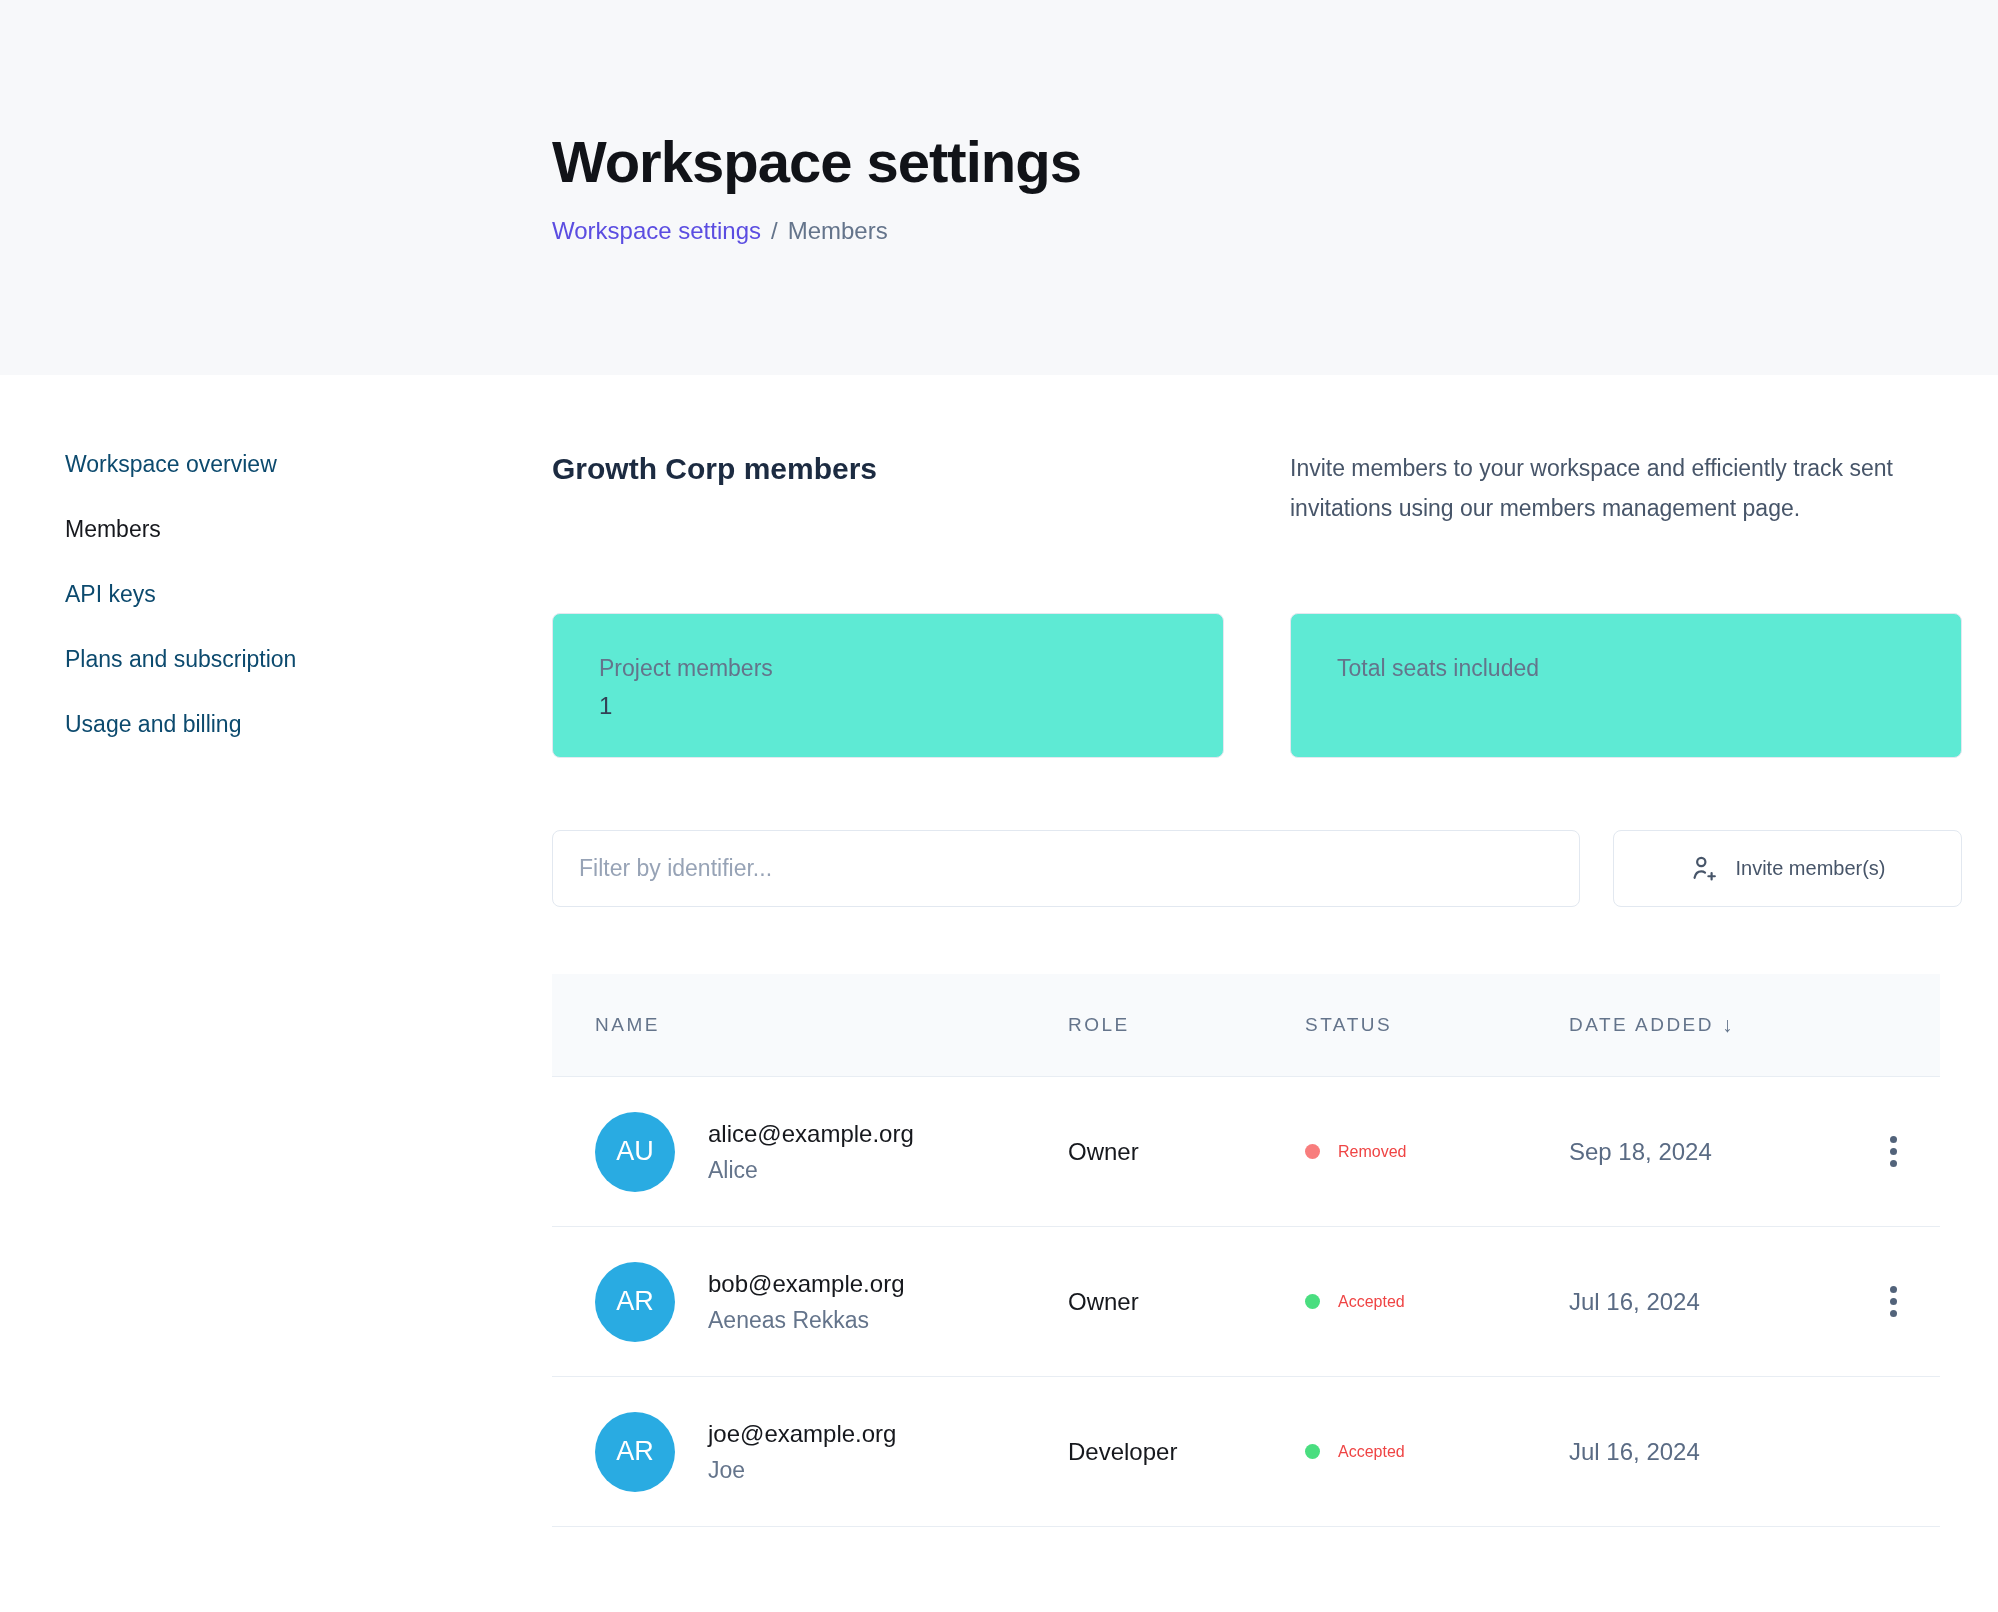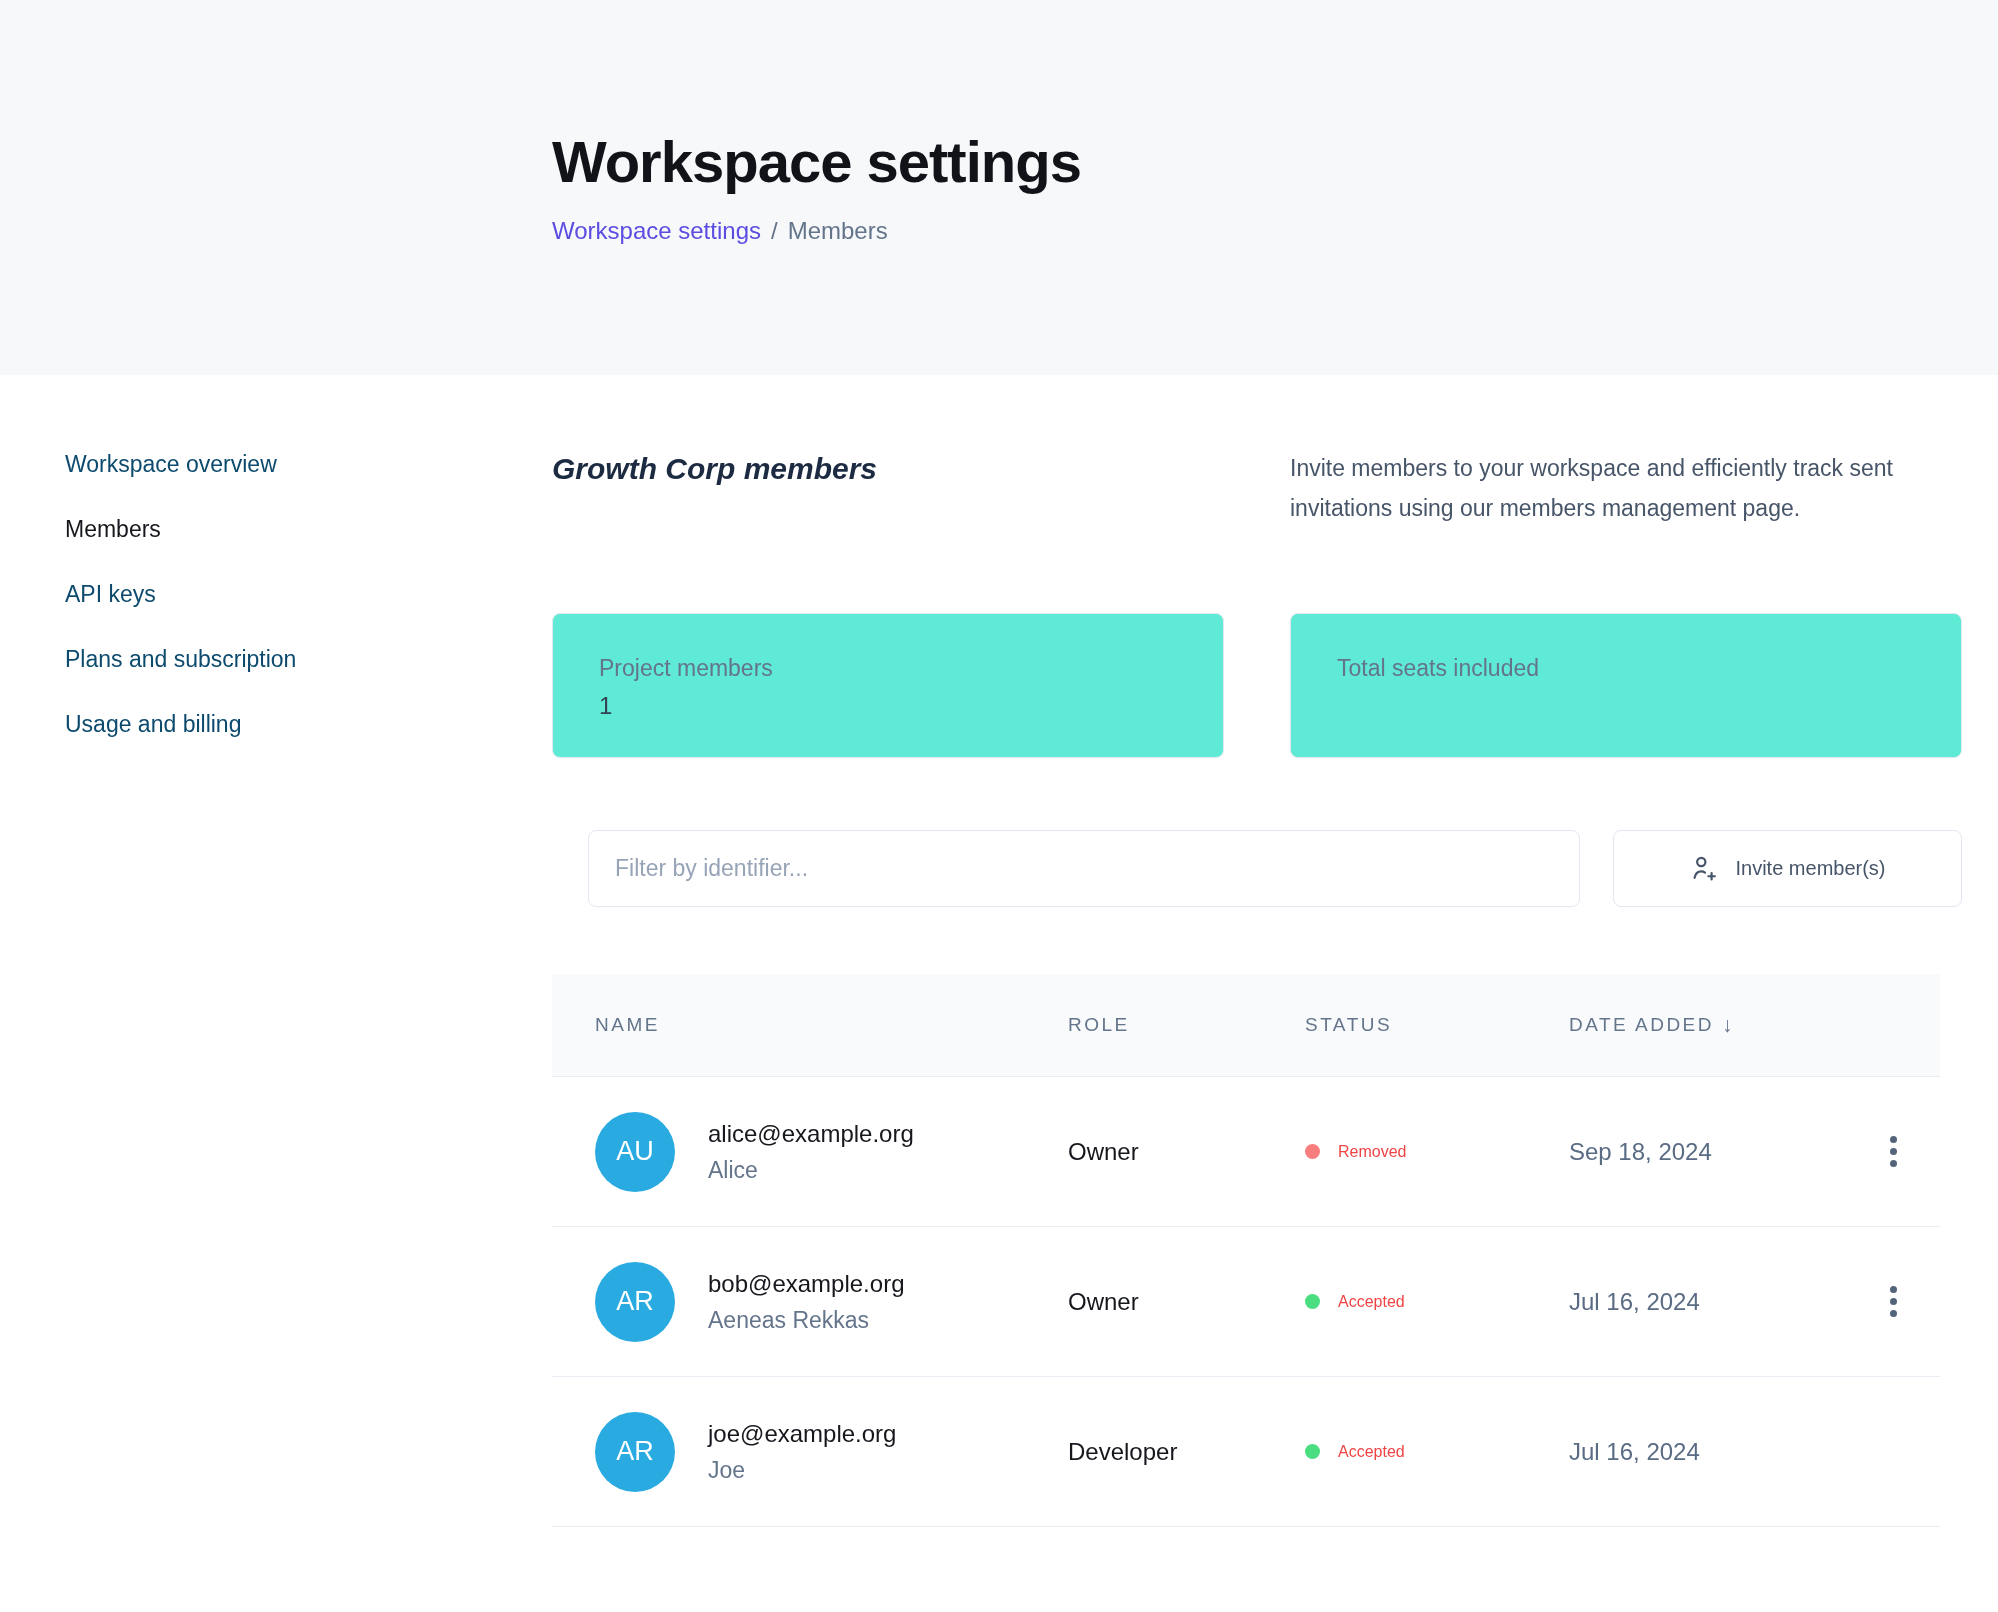--- a/index.html
+++ b/index.html
@@ -54,42 +54,41 @@
     width: 1410px;
     padding-top: 73px;
   }
   
   .main-header { display: flex; justify-content: space-between; }
   .section-heading {
     font-size: 30px;
     font-weight: 600;
     color: #1c2b41;
     padding-top: 4px;
-    font-style: italic;
   }
   .section-desc {
     width: 672px;
     font-size: 23px;
     line-height: 40px;
     color: #475569;
   }
   
   .stats { display: flex; gap: 66px; margin-top: 85px; }
   .stat-card {
     width: 672px;
     height: 145px;
     border: 1px solid #e2e8f0;
     border-radius: 8px;
     background: #5eead4;
     padding: 41px 46px 0 46px;
   }
   .stat-label { font-size: 23px; color: #64748b; margin-bottom: 10px; }
   .stat-value { font-size: 24px; color: #334155; }
   
-  .filter-row { display: flex; gap: 33px; margin-top: 72px; margin-left: 36px; }
+  .filter-row { display: flex; gap: 33px; margin-top: 72px; }
   .filter-input {
     flex: 1;
     height: 77px;
     border: 1px solid #e2e8f0;
     border-radius: 8px;
     font-size: 23px;
     font-family: "Liberation Sans", sans-serif;
     color: #334155;
     padding: 0 26px;
     outline: none;

